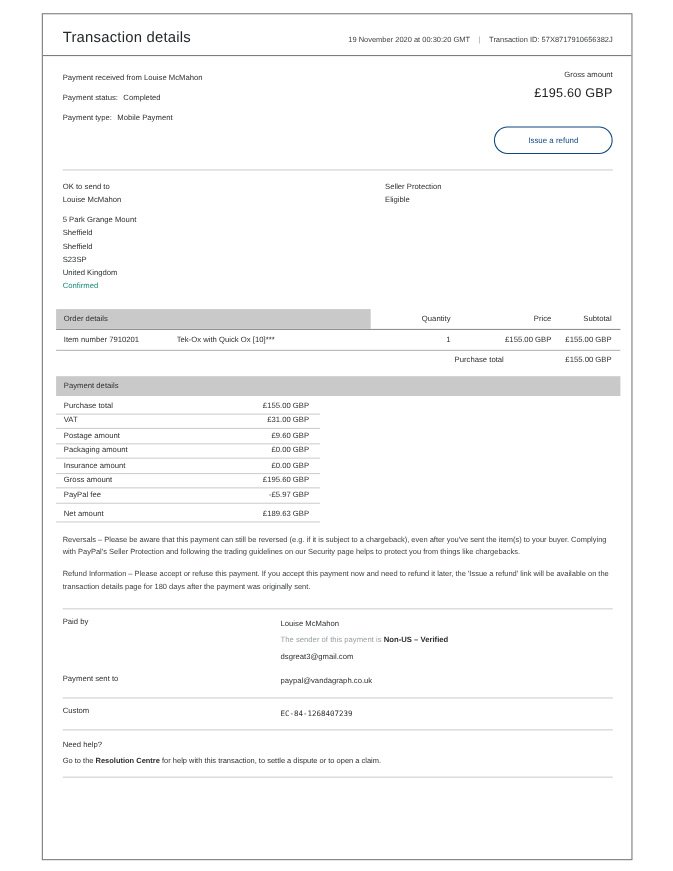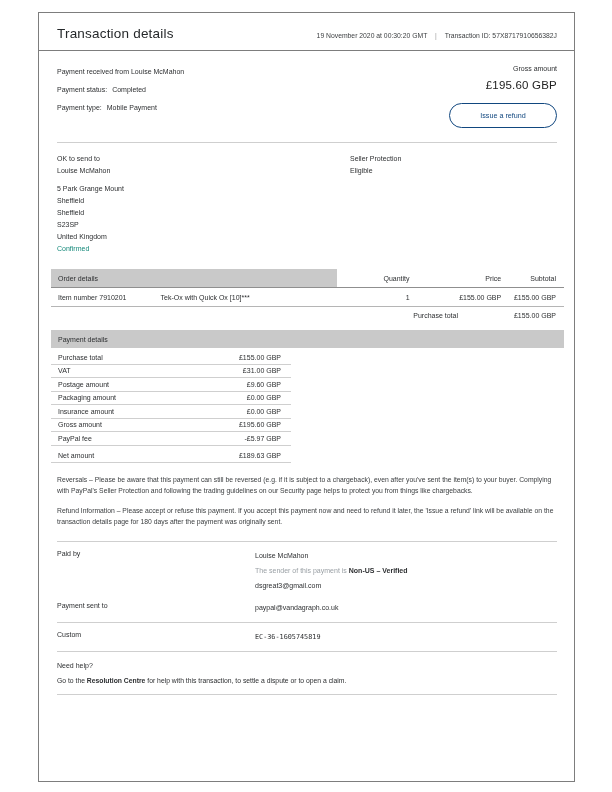--- a/index.html
+++ b/index.html
@@ -23,21 +23,21 @@
   .hdr-meta .sep { margin:0 6px; color:#9a9a9a; }
 
   
   .summary { display:flex; justify-content:space-between; padding:12px 17px 0 18px; }
   .sum-left { font-size:7px; line-height:18px; }
   .sum-left .val { margin-left:3px; }
   .sum-right { display:flex; flex-direction:column; align-items:flex-end; text-align:right; }
   .gross-label { font-size:7px; margin-top:2px; }
   .gross-value { font-size:11.5px; margin-top:7px; letter-spacing:.2px; color:#222; }
   .refund-btn {
-    margin-top:12px; width:108px; height:25px; border:1.5px solid #11477f;
+    margin-top:24px; width:108px; height:25px; border:1.5px solid #11477f;
     border-radius:13px; background:#fff; color:#11477f; font-size:7.2px;
     font-family:inherit; cursor:pointer; line-height:1;
   }
 
   .divider { border-top:1px solid #cfcfcf; margin:14px 17px 0 18px; }
 
   
   .addr { display:flex; padding:10px 17px 8px 18px; font-size:7px; line-height:12px; }
   .addr-left { width:293px; }
   .addr-block { margin-top:6px; }
@@ -220,21 +220,21 @@
           </div>
         </div>
         <div class="m-row">
           <div class="m-label">Payment sent to</div>
           <div class="m-value">paypal@vandagraph.co.uk</div>
         </div>
       </div>
 
       <div class="m-row">
         <div class="m-label">Custom</div>
-        <div class="m-value mono">EC-36-1605745819</div>
+        <div class="m-value mono">EC-84-1268407239</div>
       </div>
 
       <div class="help-title">Need help?</div>
       <div class="help-text">
         <span>Go to the</span>
         <span class="b">Resolution Centre</span>
         <span>for help with this transaction, to settle a dispute or to open a claim.</span>
       </div>
     </div>
 

